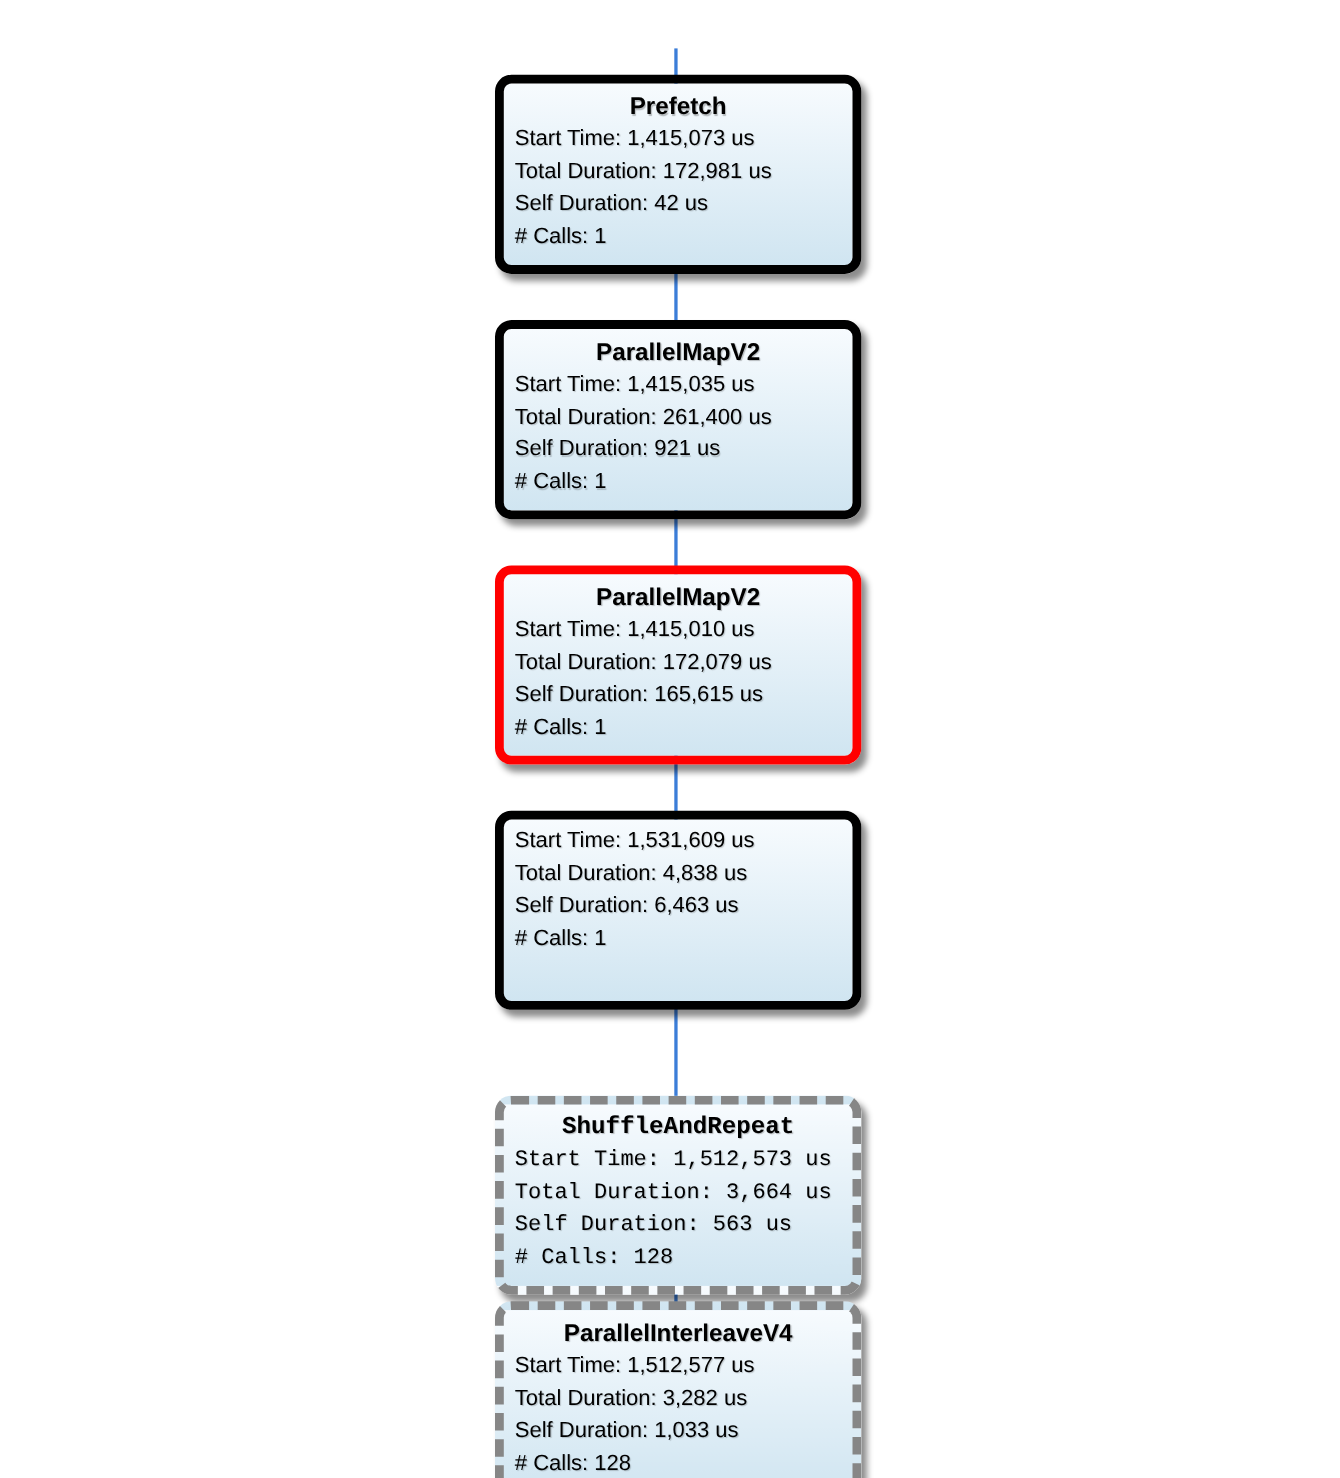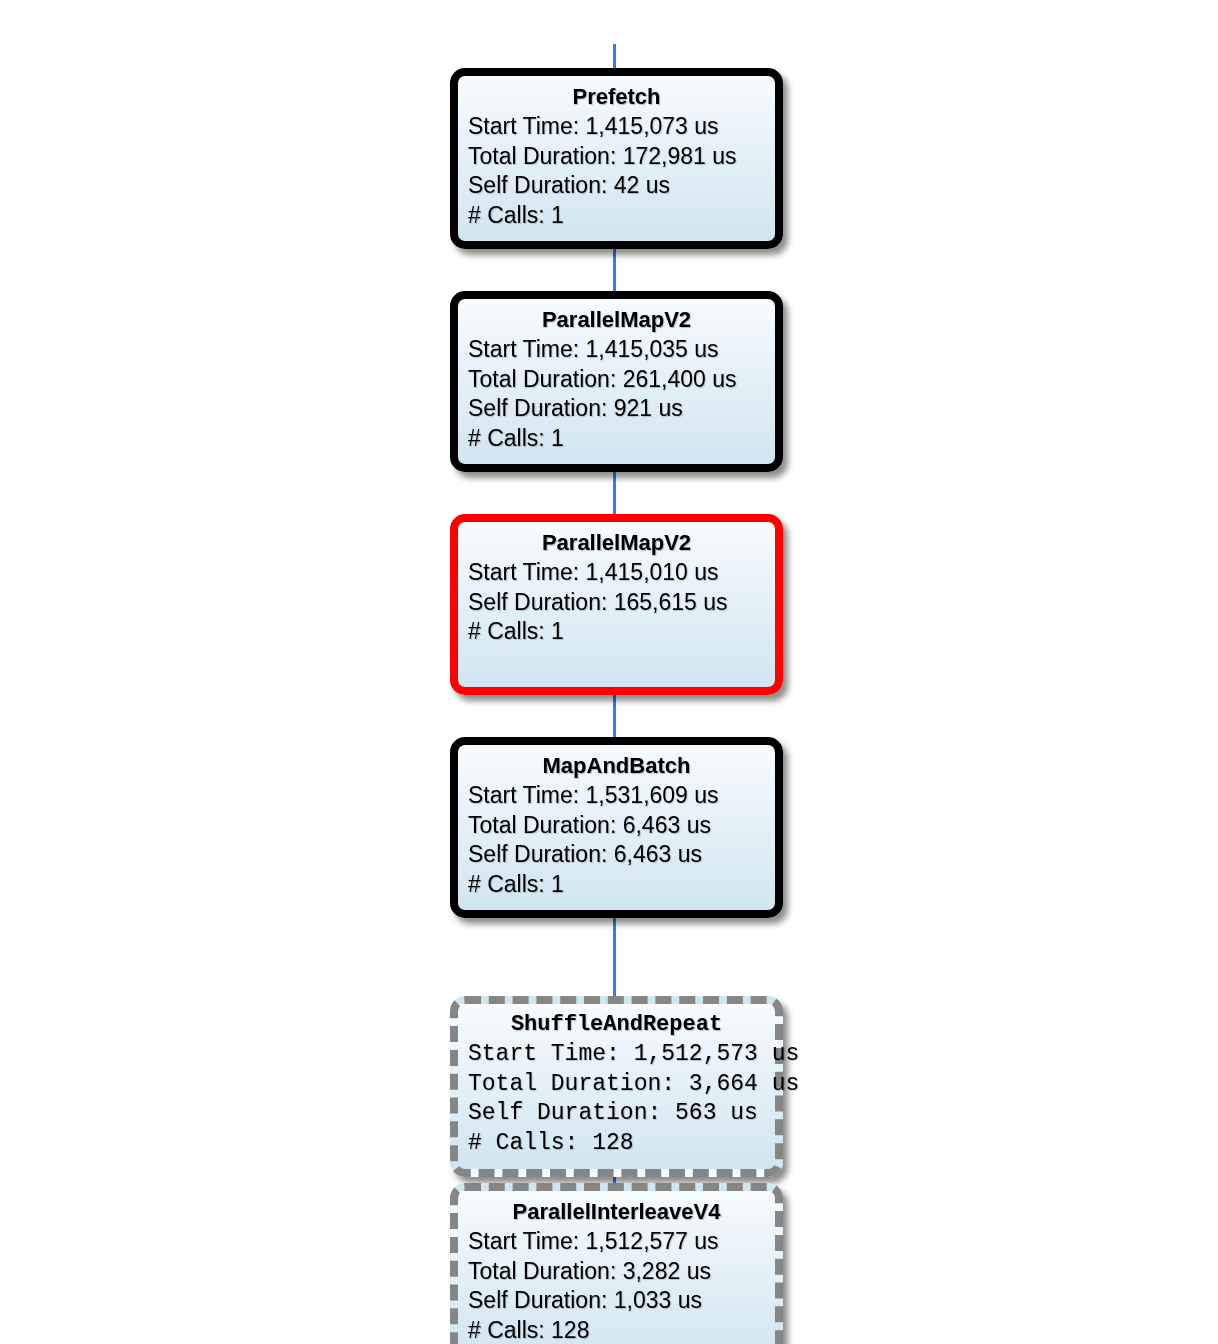--- a/index.html
+++ b/index.html
@@ -50,21 +50,21 @@
   }
   .node-title {
     text-align: center;
     font-weight: bold;
     font-size: 22px;
     line-height: 31px;
     text-shadow: 1px 1px 1px rgba(0,0,0,0.25);
     white-space: nowrap;
   }
   .node-line {
-    font-size: 23px;
+    font-size: 20px;
     line-height: 29.5px;
     text-shadow: 1px 1px 1px rgba(0,0,0,0.2);
     white-space: nowrap;
   }
 </style>
 </head>
 <body>
 
 <div class="canvas">
   <div class="edge"></div>
@@ -84,29 +84,29 @@
         <div class="node-line">Start Time: 1,415,035 us</div>
         <div class="node-line">Total Duration: 261,400 us</div>
         <div class="node-line">Self Duration: 921 us</div>
         <div class="node-line"># Calls: 1</div>
       </div>
   </div>
     <div class="node node--critical" style="top: 470px;">
     <div class="node-title">ParallelMapV2</div>
     <div class="node-lines">
         <div class="node-line">Start Time: 1,415,010 us</div>
+        <div class="node-line">Total Duration: 172,079 us</div>
         <div class="node-line">Self Duration: 165,615 us</div>
         <div class="node-line"># Calls: 1</div>
       </div>
   </div>
     <div class="node node--sync" style="top: 693px;">
-    <div class="node-title">MapAndBatch</div>
     <div class="node-lines">
         <div class="node-line">Start Time: 1,531,609 us</div>
-        <div class="node-line">Total Duration: 6,463 us</div>
+        <div class="node-line">Total Duration: 4,838 us</div>
         <div class="node-line">Self Duration: 6,463 us</div>
         <div class="node-line"># Calls: 1</div>
       </div>
   </div>
     <div class="node node--async" style="top: 952px; font-family: Liberation Mono, monospace;">
     <div class="node-title">ShuffleAndRepeat</div>
     <div class="node-lines">
         <div class="node-line">Start Time: 1,512,573 us</div>
         <div class="node-line">Total Duration: 3,664 us</div>
         <div class="node-line">Self Duration: 563 us</div>

